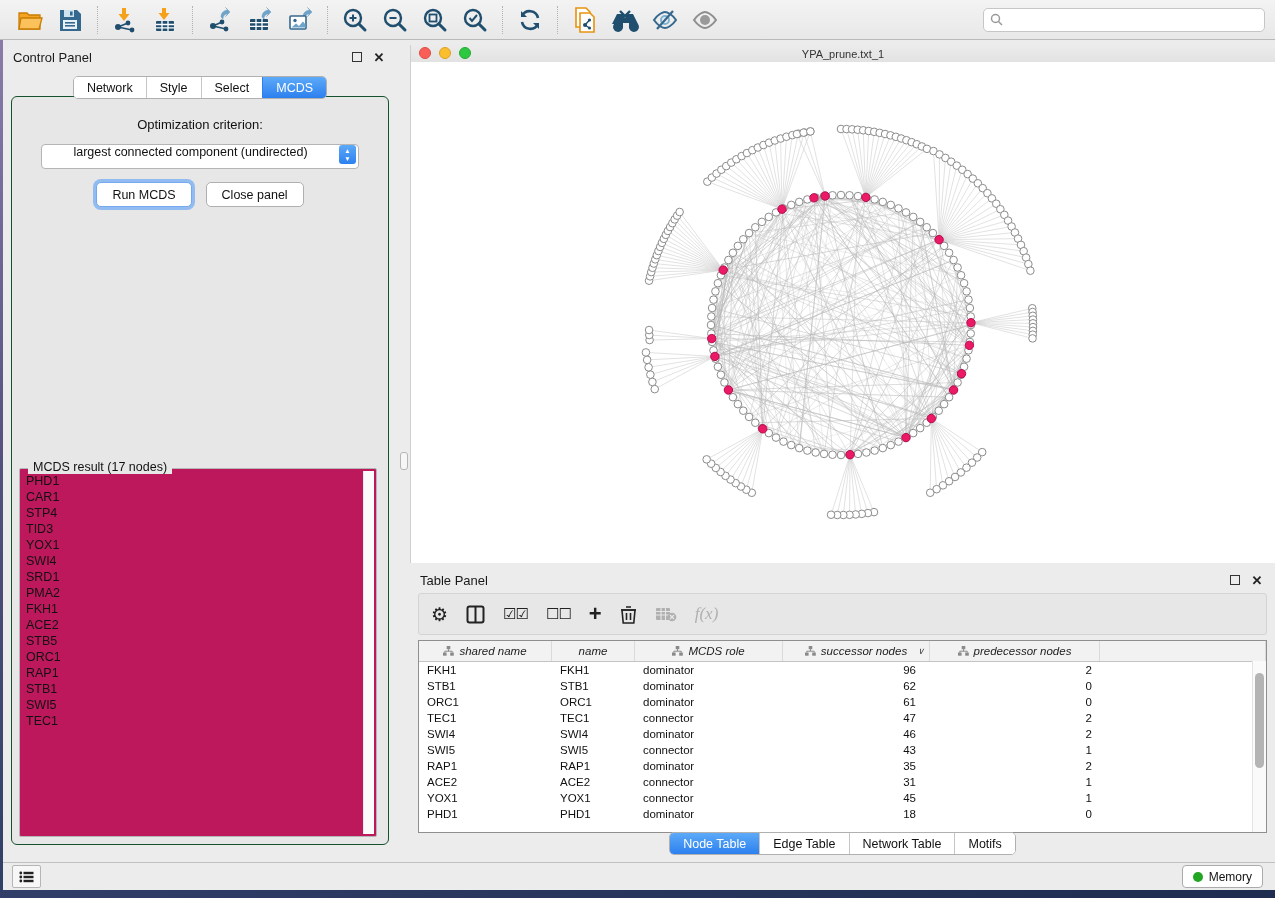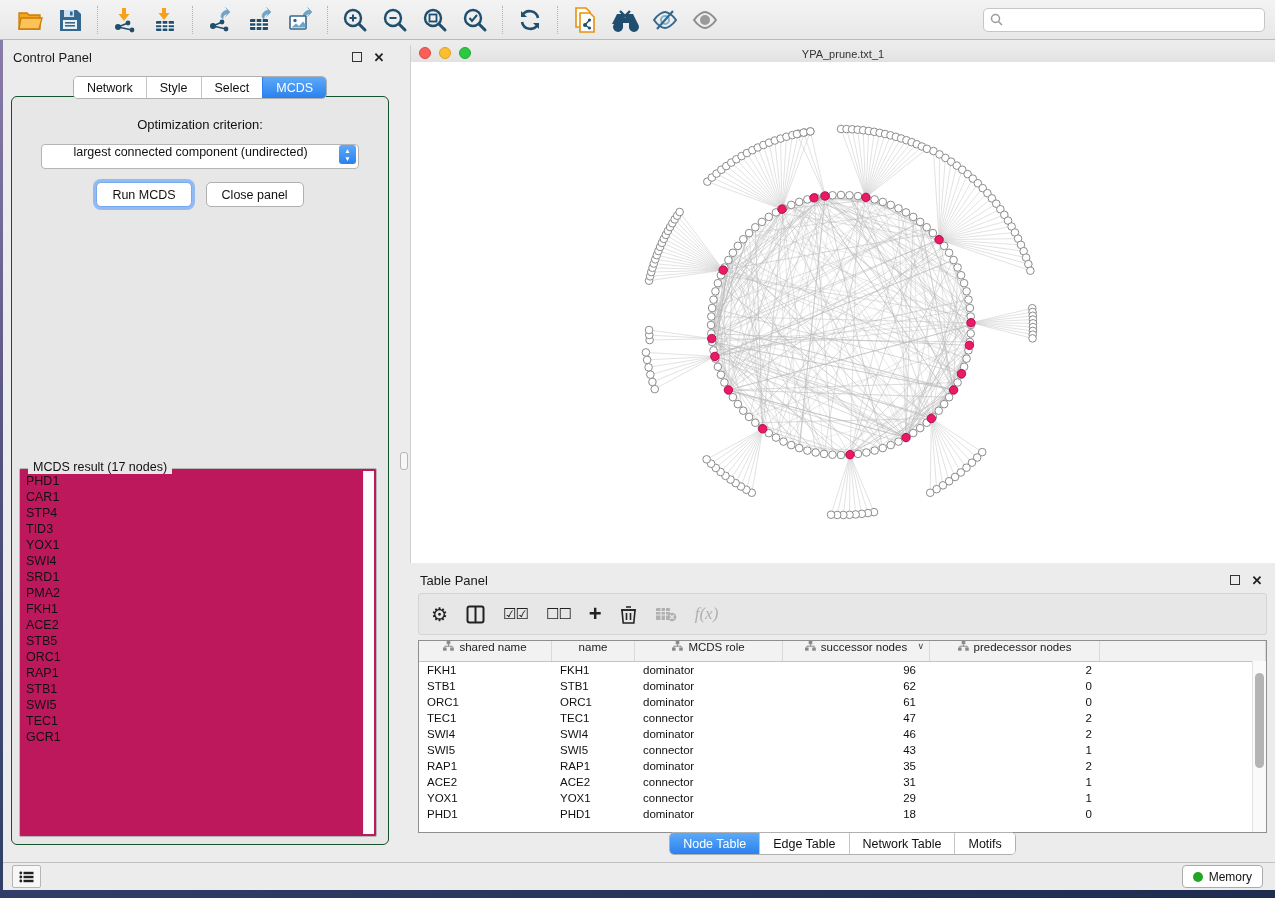--- a/index.html
+++ b/index.html
@@ -82,21 +82,21 @@
   .tp-tool{display:flex;align-items:center;justify-content:center;color:#222;}
   .tp-tool.disabled{color:#b0b0b0;}
   .gear-glyph{font-size:19px;line-height:1;}
   .check-pair{font-size:15px;letter-spacing:-1px;}
   .plus-glyph{font-size:22px;font-weight:bold;line-height:1;}
   .fx-glyph{font-family:"Liberation Serif",serif;font-style:italic;font-size:17px;}
   .tbl{position:absolute;left:8px;right:8px;top:77px;height:193px;background:#fff;
     border:1px solid #8f8f8f;box-sizing:border-box;overflow:hidden;}
   .tbl-header{display:grid;grid-template-columns:133px 83px 148px 147px 170px 1fr;height:20px;
     background:#f2f2f2;border-bottom:1px solid #c4c4c4;font-size:11.5px;color:#222;}
-  .th{display:flex;justify-content:center;gap:5px;border-right:1px solid #dadada;position:relative;}
+  .th{display:flex;align-items:center;justify-content:center;gap:5px;border-right:1px solid #dadada;position:relative;font-style:italic;}
   .th .sort{position:absolute;right:5px;font-size:9px;color:#444;}
   .tr{display:grid;grid-template-columns:133px 83px 148px 147px 170px 1fr;height:16px;
     font-size:11.5px;color:#111;align-items:center;}
   .td{padding-left:8px;white-space:nowrap;overflow:hidden;}
   .td.num{text-align:right;padding-left:0;padding-right:14px;}
   .td.num2{text-align:right;padding-left:0;padding-right:8px;}
   .tbl-vscroll{position:absolute;right:0;top:20px;bottom:0;width:13px;background:#fafafa;border-left:1px solid #e3e3e3;}
   .tbl-vthumb{position:absolute;left:2px;right:2px;top:12px;height:95px;background:#b4b4b4;border-radius:5px;}
   .tp-tabs{position:absolute;left:0;right:0;bottom:7px;display:flex;justify-content:center;}
 
@@ -298,21 +298,20 @@
             <div class="mcds-item">SRD1</div>
             <div class="mcds-item">PMA2</div>
             <div class="mcds-item">FKH1</div>
             <div class="mcds-item">ACE2</div>
             <div class="mcds-item">STB5</div>
             <div class="mcds-item">ORC1</div>
             <div class="mcds-item">RAP1</div>
             <div class="mcds-item">STB1</div>
             <div class="mcds-item">SWI5</div>
             <div class="mcds-item">TEC1</div>
-            <div class="mcds-item">GCR1</div>
           </div>
         <div class="list-scroll"></div>
       </div>
     </div>
   </div>
 
   <div class="splitter">
     <div class="split-handle"></div>
   </div>
 
@@ -1152,21 +1151,21 @@
             <div class="td">ACE2</div>
             <div class="td">connector</div>
             <div class="td num">31</div>
             <div class="td num2">1</div>
             <div class="td"></div>
           </div>
           <div class="tr">
             <div class="td">YOX1</div>
             <div class="td">YOX1</div>
             <div class="td">connector</div>
-            <div class="td num">29</div>
+            <div class="td num">45</div>
             <div class="td num2">1</div>
             <div class="td"></div>
           </div>
           <div class="tr">
             <div class="td">PHD1</div>
             <div class="td">PHD1</div>
             <div class="td">dominator</div>
             <div class="td num">18</div>
             <div class="td num2">0</div>
             <div class="td"></div>

